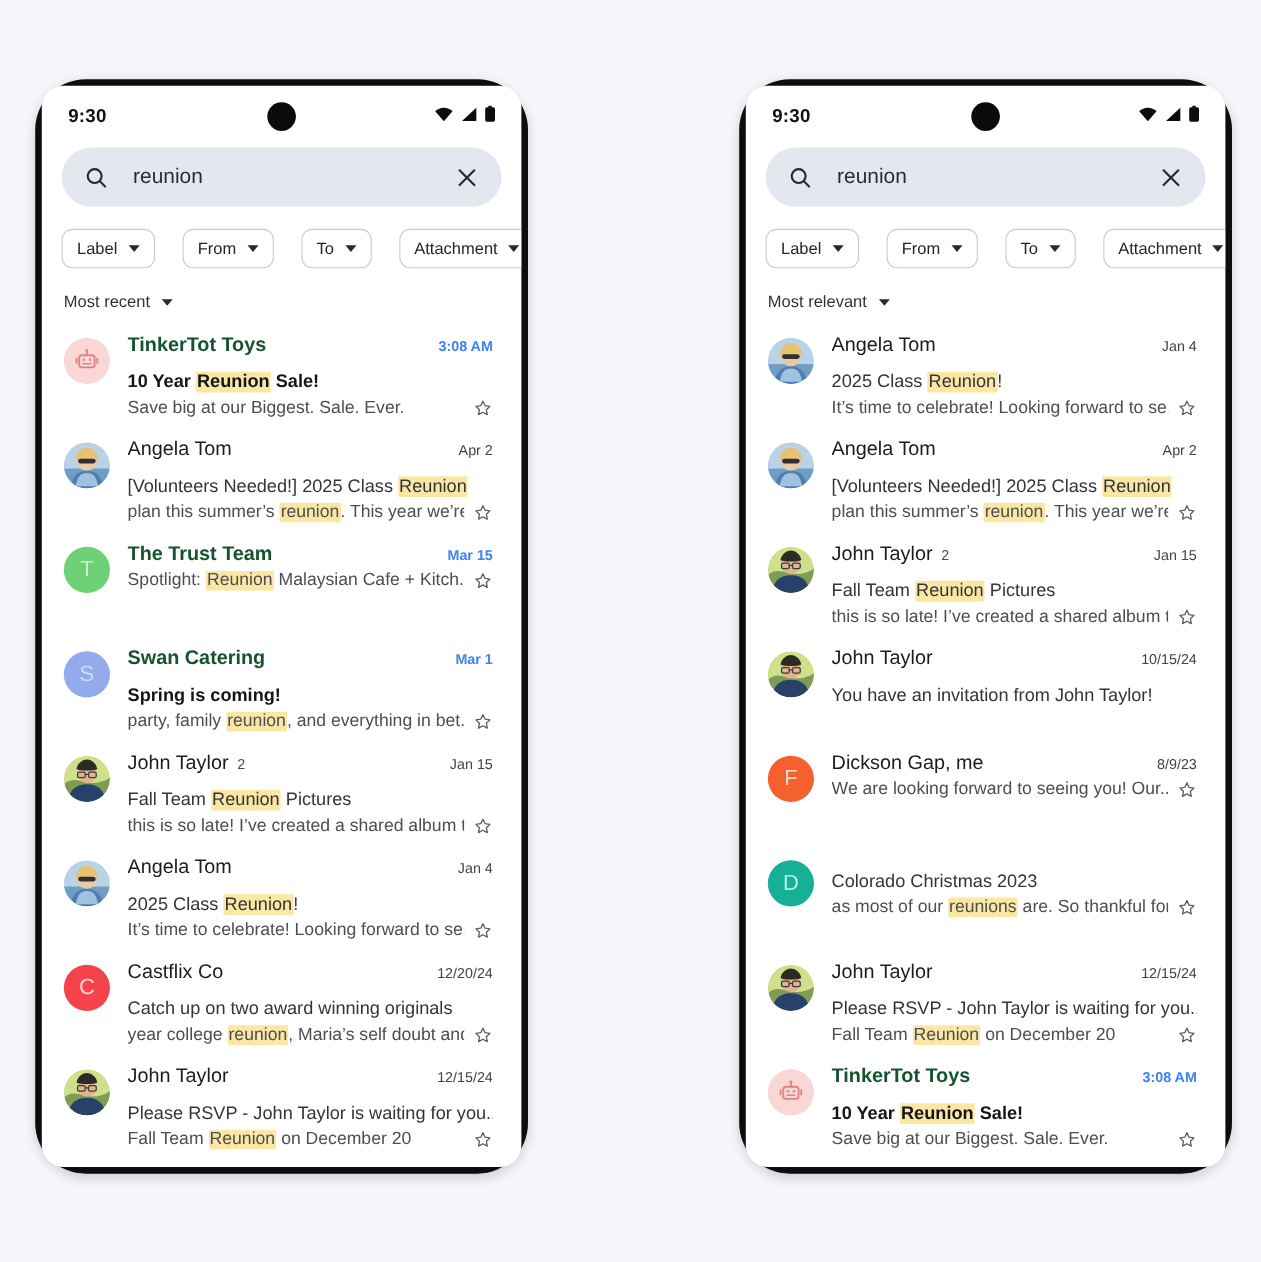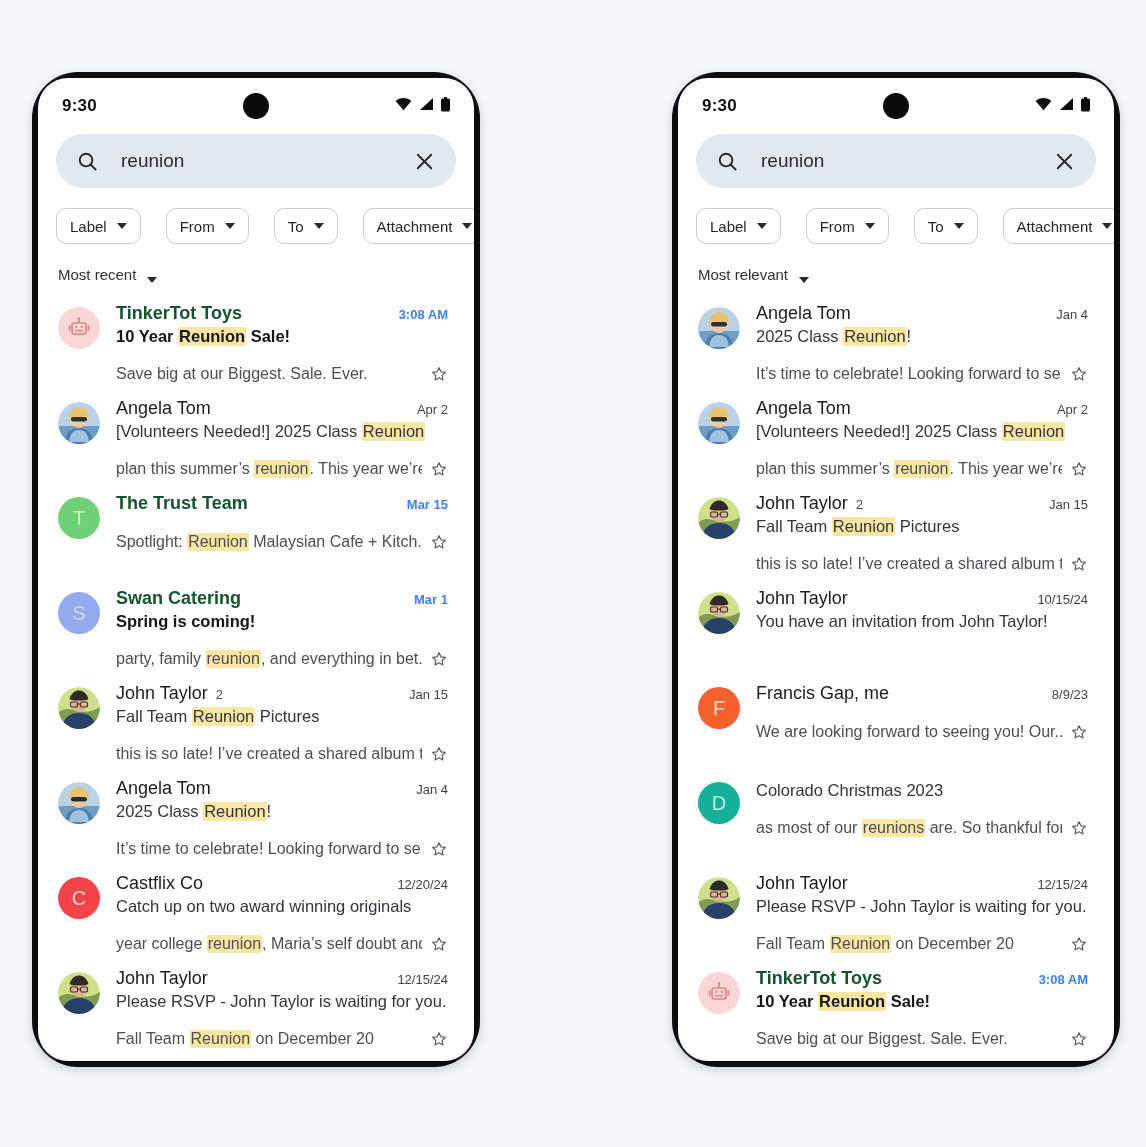--- a/index.html
+++ b/index.html
@@ -20,21 +20,21 @@
     padding:6px;
     box-sizing:border-box;
     box-shadow:0 3px 10px rgba(20,25,40,.18);
   }
   .phone.left{left:32px;top:72px;}
   .phone.right{left:672px;top:72px;}
   .screen{
     position:relative;
     width:100%;height:100%;
     background:#ffffff;
-    border-radius:30px;
+    border-radius:20px;
     overflow:hidden;
   }
 
   
   .statusbar{
     height:56px;
     display:flex;align-items:center;
     padding:0 24px;
     box-sizing:border-box;
     position:relative;
@@ -90,21 +90,21 @@
     width:0;height:0;
     border-left:5px solid transparent;
     border-right:5px solid transparent;
     border-top:6px solid #27292e;
   }
   .chip-clip{width:22px;overflow:hidden;flex:none;}
   .chip-clip .chip{width:60px;}
 
   
   .sortrow{
-    display:flex;align-items:flex-end;gap:11px;
+    display:flex;align-items:center;gap:11px;
     padding:22px 0 10px 20px;
   }
   .sortlabel{font-size:15px;color:#303238;}
 
   
   .list{padding:0 0 0 0;}
   .row{
     display:flex;
     padding:10px 20px 10px 20px;
     box-sizing:border-box;
@@ -126,24 +126,24 @@
     font-size:18px;color:#1b1c1f;
     white-space:nowrap;overflow:hidden;text-overflow:ellipsis;
   }
   .count{font-size:13px;color:#4a4c52;margin-left:8px;flex:none;}
   .date{
     margin-left:auto;padding-left:10px;
     font-size:13px;color:#414349;flex:none;
   }
   .subject{
     font-size:16.5px;color:#32343a;
-    margin-top:3px;
+    margin-top:14px;
     white-space:nowrap;overflow:hidden;
   }
-  .snippetrow{display:flex;align-items:center;margin-top:19px;justify-content:flex-end;}
+  .snippetrow{display:flex;align-items:center;margin-top:5px;justify-content:flex-end;}
   .snippet{
     font-size:16px;color:#4c4e54;
     white-space:nowrap;overflow:hidden;
     flex:1;min-width:0;
   }
   .star{margin-left:8px;flex:none;display:flex;align-items:center;}
 
   
   .row.unread .sender{font-weight:700;color:#14532d;}
   .row.unread .subject{font-weight:700;color:#14151a;}
@@ -643,21 +643,21 @@
                   <span class="sender">John Taylor</span>
                   <span class="date">10/15/24</span>
                 </div>
                 <div class="subject">You have an invitation from John Taylor!</div>
               </div>
             </div>
             <div class="row">
               <div class="avatar letter" style="background: rgb(244, 97, 46); color: rgb(255, 217, 200);">F</div>
               <div class="body">
                 <div class="line1">
-                  <span class="sender">Francis Gap, me</span>
+                  <span class="sender">Dickson Gap, me</span>
                   <span class="date">8/9/23</span>
                 </div>
                 <div class="snippetrow">
                   <span class="snippet">We are looking forward to seeing you!  Our...</span>
                   <span class="star">
                     <svg width="18" height="18" viewBox="0 0 24 24" fill="none">
                       <path d="M12 3.6l2.6 5.5 5.9.8-4.3 4.1 1.1 5.9-5.3-2.9-5.3 2.9 1.1-5.9L3.5 9.9l5.9-.8L12 3.6z" stroke="#5b5d63" stroke-width="1.6" stroke-linejoin="round"></path>
                     </svg>
                   </span>
                 </div>

